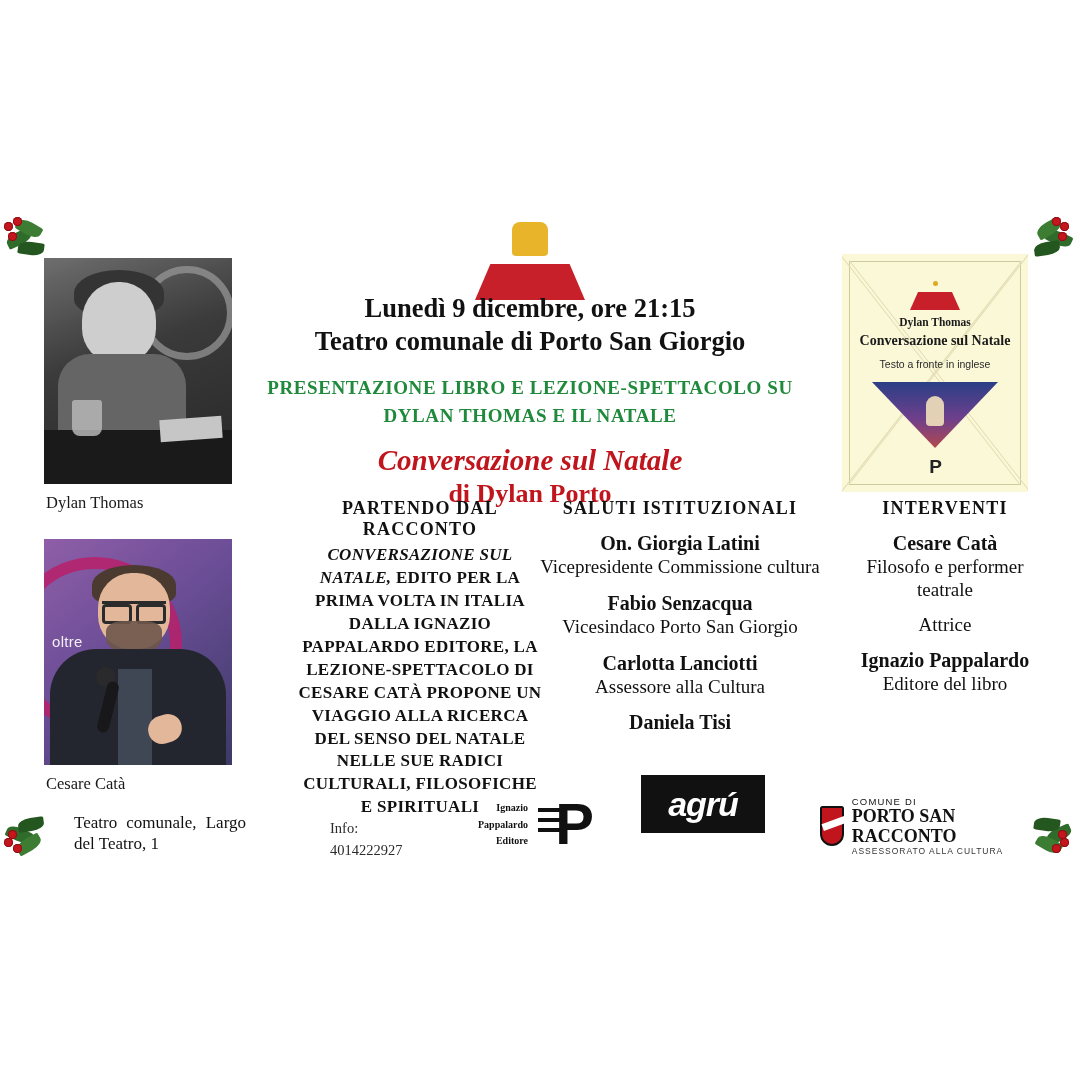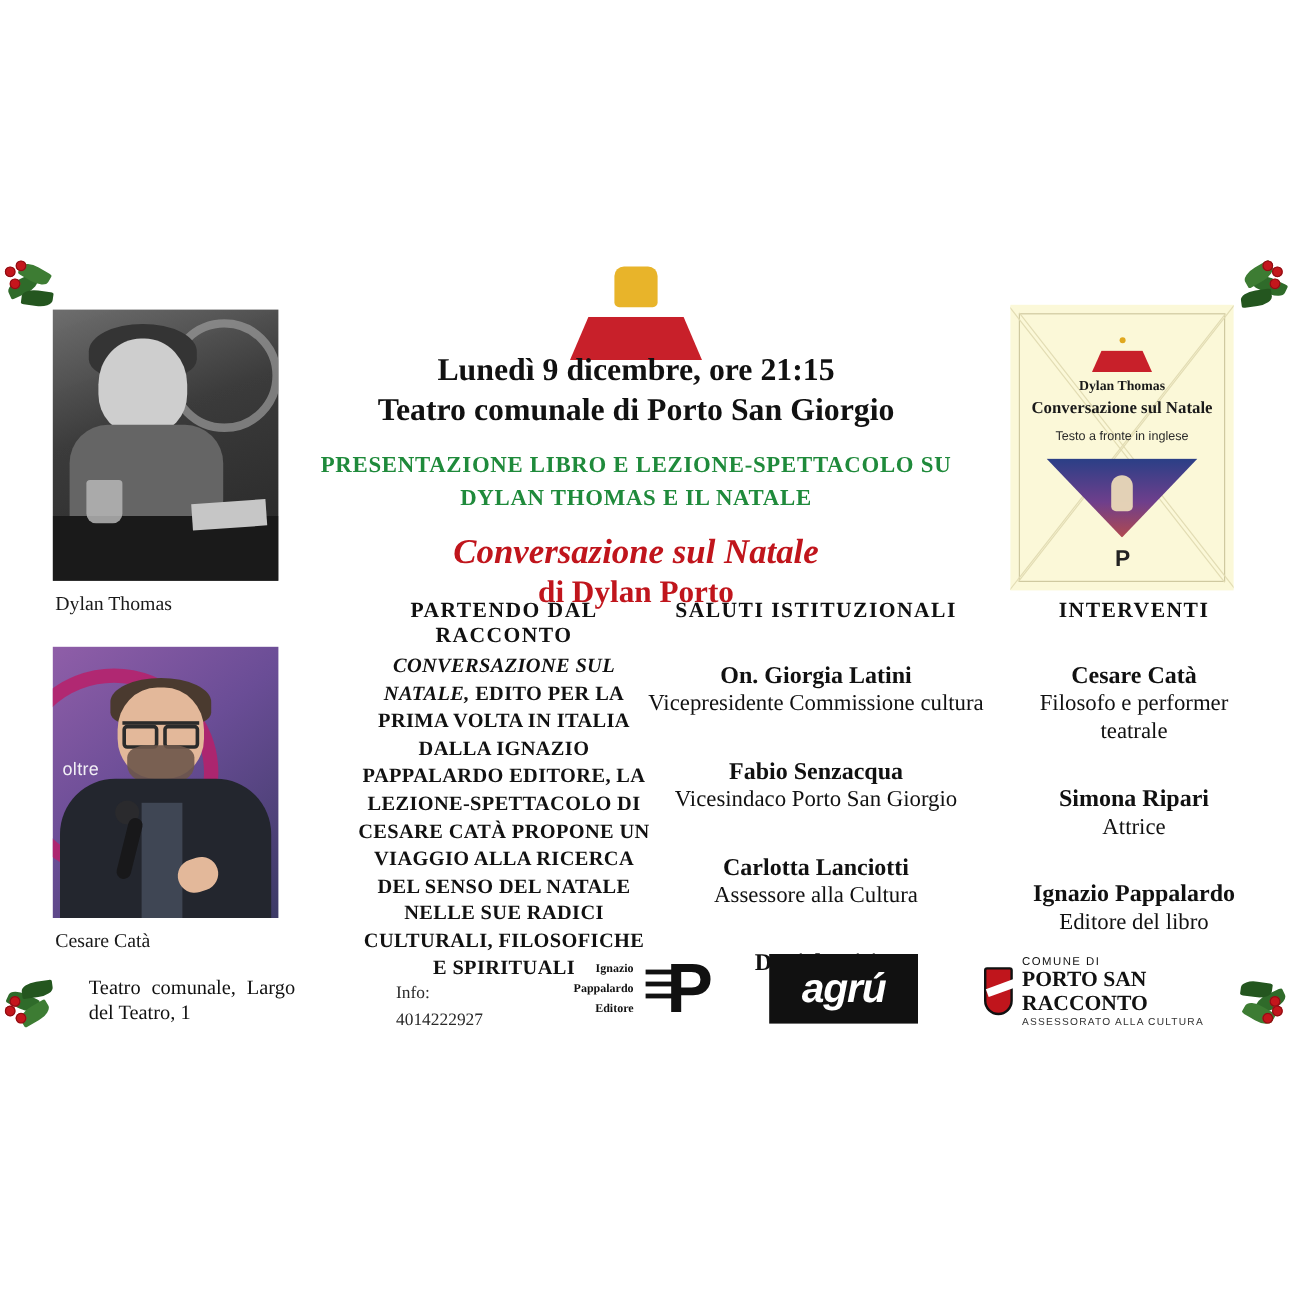--- a/index.html
+++ b/index.html
@@ -424,21 +424,21 @@
     text-align: center;
   }
   .col-right {
     position: absolute;
     left: 840px;
     top: 498px;
     width: 210px;
     text-align: center;
   }
   .person {
-    margin-top: 32px;
+    margin-top: 12px;
   }
   .person .name {
     font-family: "Liberation Serif", serif;
     font-weight: bold;
     font-size: 20px;
     color: #111;
     line-height: 1.25;
   }
   .person .role {
     font-family: "Liberation Serif", serif;
@@ -494,21 +494,21 @@
     font-family: "Liberation Sans", sans-serif;
     font-weight: bold;
     font-size: 58px;
     line-height: 56px;
     color: #111;
   }
 
   .agru-logo {
     position: absolute;
     left: 641px;
-    top: 795px;
+    top: 775px;
     width: 124px;
     height: 58px;
     background: #111;
     display: flex;
     align-items: center;
     justify-content: center;
   }
   .agru-logo span {
     font-family: "Liberation Sans", sans-serif;
     font-weight: bold;
@@ -700,21 +700,20 @@
   </div>
 
   <div class="col-right">
     <div class="col-head">INTERVENTI</div>
 
     <div class="person">
       <div class="name">Cesare Catà</div>
       <div class="role">Filosofo e performer teatrale</div>
     </div>
     <div class="person">
-      <div class="name">Simona Ripari</div>
       <div class="role">Attrice</div>
     </div>
     <div class="person">
       <div class="name">Ignazio Pappalardo</div>
       <div class="role">Editore del libro</div>
     </div>
   </div>
 
   <div class="info">
     <div>Info:</div>

